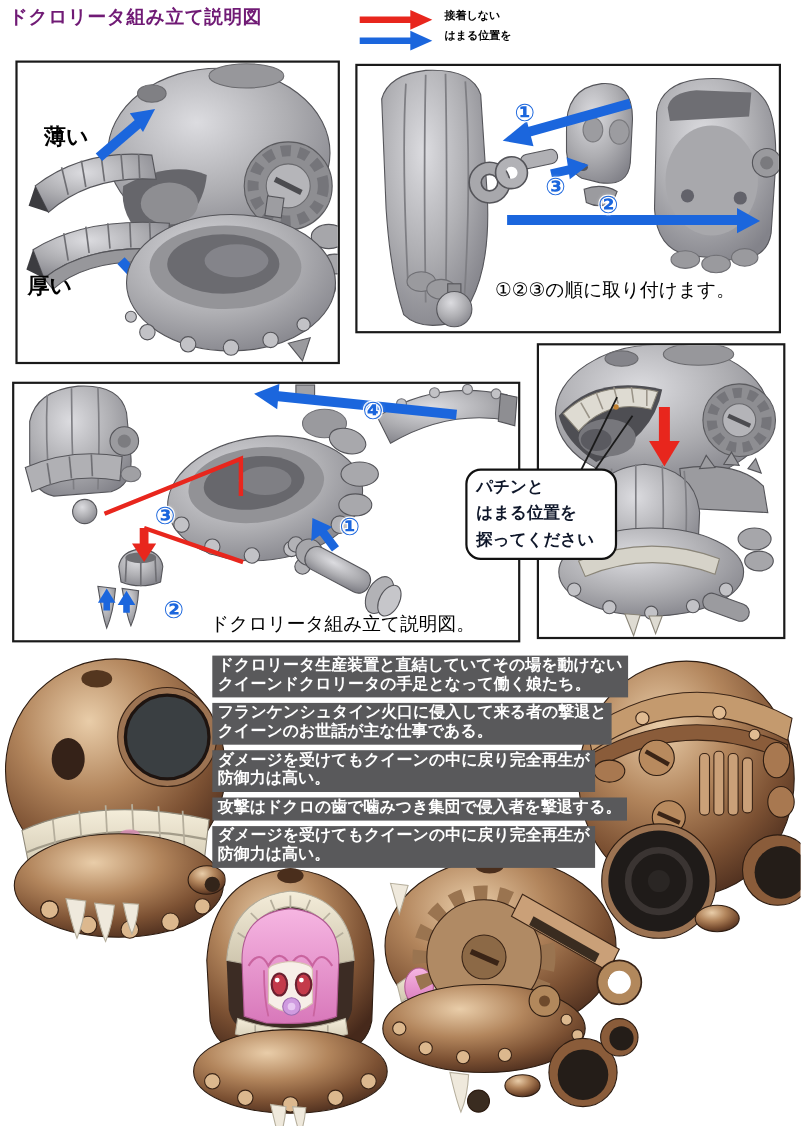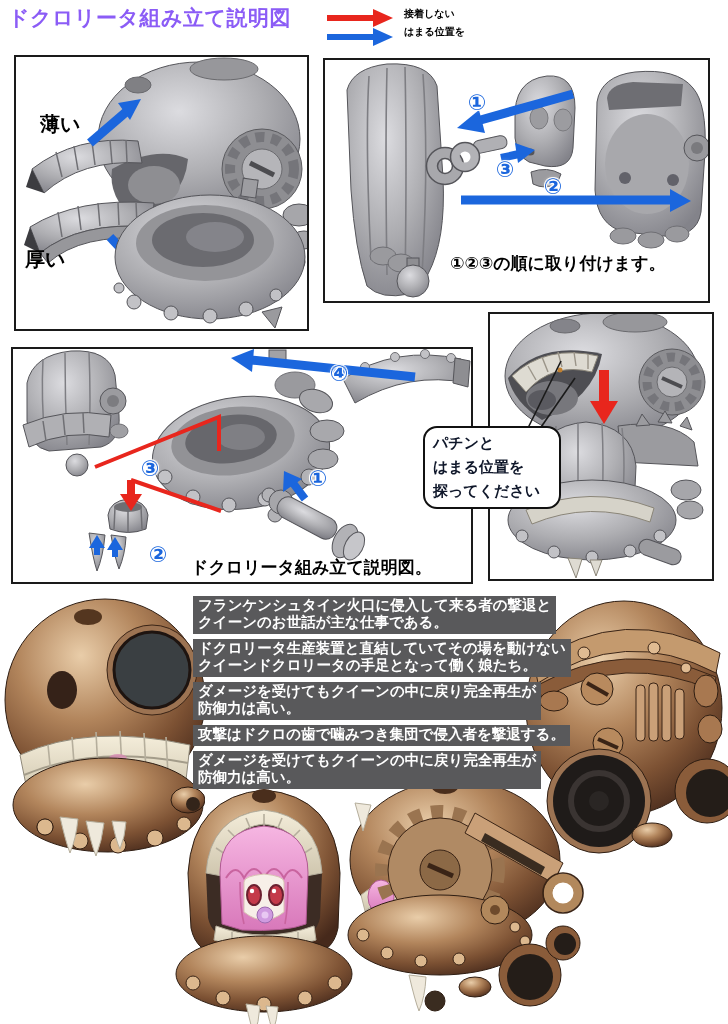--- a/index.html
+++ b/index.html
@@ -1,26 +1,26 @@
 <!DOCTYPE html>
 <html><head>
 <meta charset="utf-8">
 <style>
   html,body{margin:0;padding:0;background:#fff;}
   .page{position:relative;width:728px;height:1024px;background:#fff;overflow:hidden;
         font-family:"Liberation Sans","DejaVu Sans",sans-serif;}
   .abs{position:absolute;}
-  .title{left:8px;top:4px;font-size:21px;font-weight:bold;color:#8b5cf6;letter-spacing:0.5px;white-space:nowrap;}
+  .title{left:8px;top:4px;font-size:17px;font-weight:bold;color:#701a75;letter-spacing:0.5px;white-space:nowrap;}
   .legend-label{font-size:10px;font-weight:700;color:#000;white-space:nowrap;}
   .panel{border:2px solid #1a1a1a;background:#fff;box-sizing:border-box;}
   .panel svg.fill{position:absolute;left:0;top:0;width:100%;height:100%;}
   .part-label{font-size:20px;font-weight:bold;color:#000;z-index:4;}
   .num{position:absolute;transform:translate(-50%,-50%);font-size:22px;font-weight:bold;color:#1b66dd;
        text-shadow:-1px -1px 0 #fff,1px -1px 0 #fff,-1px 1px 0 #fff,1px 1px 0 #fff,0 0 4px #fff;z-index:3;}
-  .caption{position:absolute;font-size:17px;font-weight:bold;color:#000;white-space:nowrap;z-index:3;}
+  .caption{position:absolute;font-size:17px;font-weight:normal;color:#000;white-space:nowrap;z-index:3;}
   .bubble{left:423px;top:426px;width:118px;background:#fff;border:2.5px solid #111;border-radius:14px;
           padding:3px 8px 4px;font-size:15px;font-weight:bold;line-height:24px;color:#0f172a;
           white-space:pre-line;z-index:6;}
   .desc-col{left:193px;top:596px;z-index:3;}
   .desc-p{display:table;background:#59595b;color:#fff;font-size:14.5px;line-height:17px;font-weight:600;
           padding:1px 5px 3px;margin-bottom:5px;white-space:pre-line;}
   .overlay{left:0;top:0;width:728px;height:1024px;z-index:5;pointer-events:none;}
   .fig{z-index:1;}
 </style>
 </head>
@@ -472,24 +472,24 @@
     <circle cx="205" cy="200" r="31" fill="#8a5c3a" stroke="#2e1d12"></circle>
     <circle cx="205" cy="202" r="23" fill="#241d18"></circle>
     <circle cx="238" cy="168" r="17" fill="#8a5c3a" stroke="#2e1d12"></circle>
     <circle cx="240" cy="169" r="11" fill="#241d18"></circle>
     <ellipse cx="150" cy="212" rx="16" ry="10" fill="url(#gBronze)" stroke="#2e1d12"></ellipse>
     <path d="M84,200 Q90,226 94,236 Q100,222 101,202 Z" fill="#efe9dc" stroke="#b5ae9c"></path>
     <circle cx="110" cy="226" r="10" fill="#3a2c20" stroke="#2e1d12"></circle>
   </svg>
 
   <div class="abs desc-col">
+    <div class="desc-p">ドクロリータ生産装置と直結していてその場を動けない
+クイーンドクロリータの手足となって働く娘たち。</div>
     <div class="desc-p">フランケンシュタイン火口に侵入して来る者の撃退と
 クイーンのお世話が主な仕事である。</div>
-    <div class="desc-p">ドクロリータ生産装置と直結していてその場を動けない
-クイーンドクロリータの手足となって働く娘たち。</div>
     <div class="desc-p">ダメージを受けてもクイーンの中に戻り完全再生が
 防御力は高い。</div>
     <div class="desc-p">攻撃はドクロの歯で噛みつき集団で侵入者を撃退する。</div>
     <div class="desc-p">ダメージを受けてもクイーンの中に戻り完全再生が
 防御力は高い。</div>
   </div>
 
 </div>
 
 </body></html>

